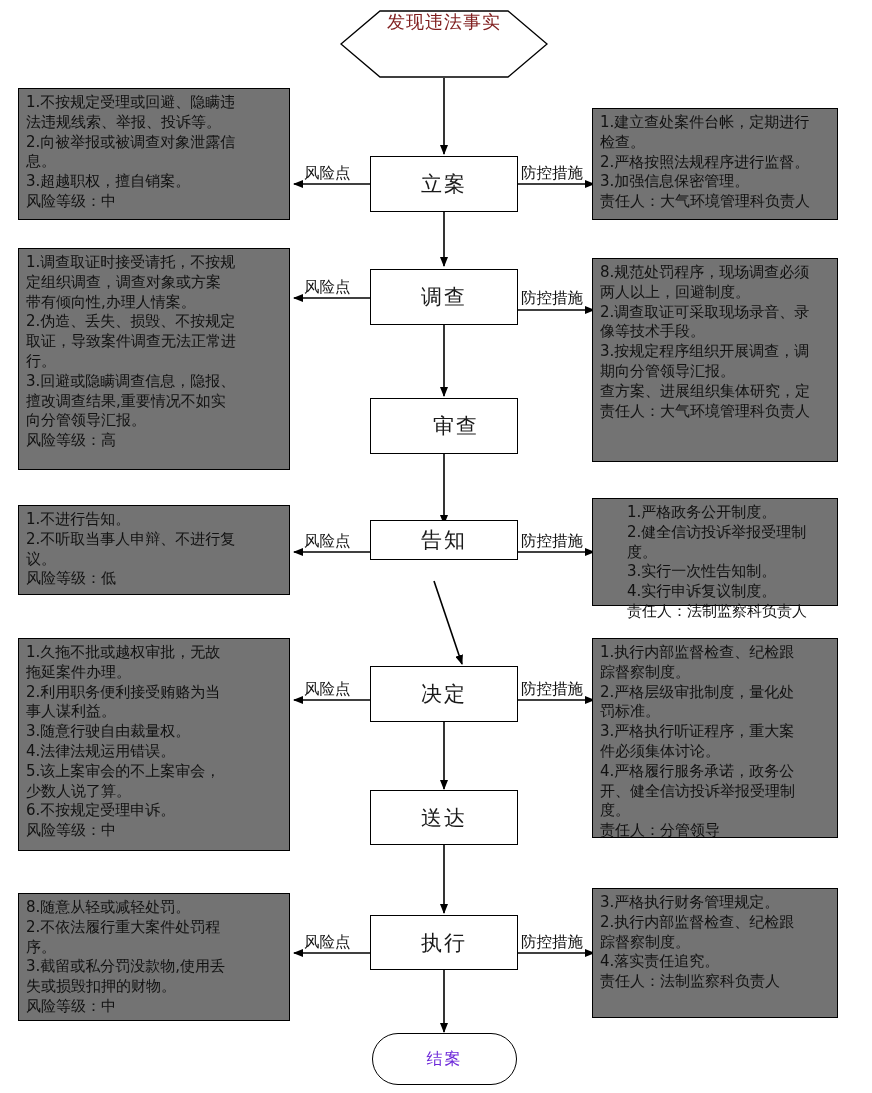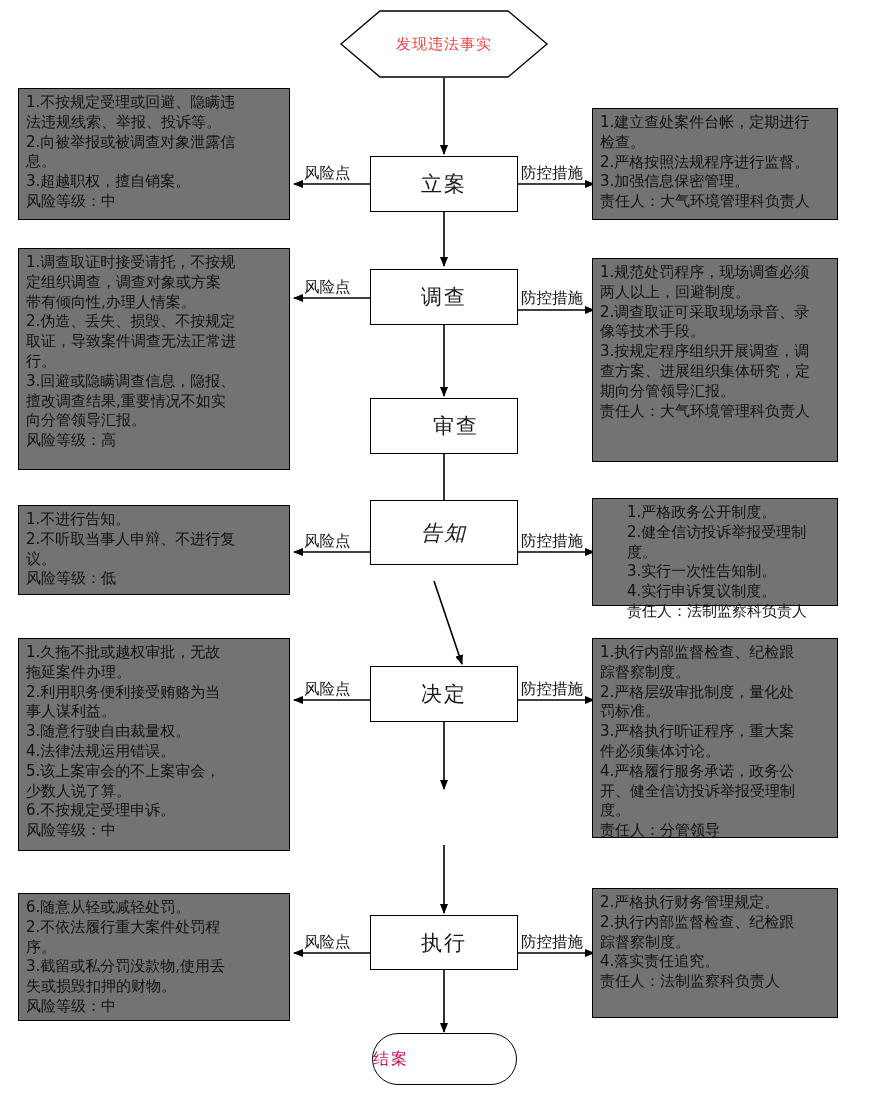--- a/index.html
+++ b/index.html
@@ -44,41 +44,40 @@
     justify-content: center;
     font-size: 21px;
     letter-spacing: 2px;
     color: #1a1a1a;
   }
 
   
   .hexa {
     position: absolute;
     display: flex;
-    align-items: center;
     justify-content: center;
-    font-size: 15px;
+    font-size: 18px;
     letter-spacing: 1px;
-    color: #ef4444;
+    color: #7f1d1d;
   }
   .hexa svg { position: absolute; left: 0; top: 0; }
   .hexa span { position: relative; z-index: 2; }
 
   
   .round-term {
     position: absolute;
     border: 1px solid #000;
     border-radius: 32px;
     background: #fff;
     display: flex;
     align-items: center;
-    justify-content: flex-start;
+    justify-content: center;
     font-size: 16px;
     letter-spacing: 2px;
-    color: #be185d;
+    color: #6d28d9;
   }
 
   
   .conn-label {
     position: absolute;
     font-size: 15.5px;
     letter-spacing: 0px;
     color: #111;
     white-space: nowrap;
     background: transparent;
@@ -137,28 +136,31 @@
   </div>
 
   <div class="proc" style="left:370px; top:269px; width:148px; height:56px;">
     <span>调查</span>
   </div>
 
   <div class="proc" style="left:370px; top:398px; width:148px; height:56px;padding-left:24px;">
     <span>审查</span>
   </div>
 
-  <div class="proc" style="left:370px; top:500px; width:148px; height:65px;font-style:italic;">
+  <div class="proc" style="left:370px; top:520px; width:148px; height:40px;">
     <span>告知</span>
   </div>
 
   <div class="proc" style="left:370px; top:666px; width:148px; height:56px;">
     <span>决定</span>
   </div>
 
+  <div class="proc" style="left:370px; top:790px; width:148px; height:55px;">
+    <span>送达</span>
+  </div>
 
   <div class="proc" style="left:370px; top:915px; width:148px; height:55px;">
     <span>执行</span>
   </div>
 
   <div class="round-term" style="left:372px; top:1033px; width:145px; height:52px;">
     <span>结案</span>
   </div>
 
   <div class="conn-label" style="left:304px; top:163px;"><span>风险点</span></div>
@@ -174,25 +176,25 @@
   <div class="conn-label" style="left:521px; top:932px;"><span>防控措施</span></div>
 
   <div class="side-box" style="left:18px; top:88px; width:272px; height:132px;"><span class="ln">1.不按规定受理或回避、隐瞒违</span><span class="ln">法违规线索、举报、投诉等。</span><span class="ln">2.向被举报或被调查对象泄露信</span><span class="ln">息。</span><span class="ln">3.超越职权，擅自销案。</span><span class="ln">风险等级：中</span></div>
 
   <div class="side-box" style="left:18px; top:248px; width:272px; height:222px;"><span class="ln">1.调查取证时接受请托，不按规</span><span class="ln">定组织调查，调查对象或方案</span><span class="ln">带有倾向性,办理人情案。</span><span class="ln">2.伪造、丢失、损毁、不按规定</span><span class="ln">取证，导致案件调查无法正常进</span><span class="ln">行。</span><span class="ln">3.回避或隐瞒调查信息，隐报、</span><span class="ln">擅改调查结果,重要情况不如实</span><span class="ln">向分管领导汇报。</span><span class="ln">风险等级：高</span></div>
 
   <div class="side-box" style="left:18px; top:505px; width:272px; height:90px;"><span class="ln">1.不进行告知。</span><span class="ln">2.不听取当事人申辩、不进行复</span><span class="ln">议。</span><span class="ln">风险等级：低</span></div>
 
   <div class="side-box" style="left:18px; top:638px; width:272px; height:213px;"><span class="ln">1.久拖不批或越权审批，无故</span><span class="ln">拖延案件办理。</span><span class="ln">2.利用职务便利接受贿赂为当</span><span class="ln">事人谋利益。</span><span class="ln">3.随意行驶自由裁量权。</span><span class="ln">4.法律法规运用错误。</span><span class="ln">5.该上案审会的不上案审会，</span><span class="ln">少数人说了算。</span><span class="ln">6.不按规定受理申诉。</span><span class="ln">风险等级：中</span></div>
 
-  <div class="side-box" style="left:18px; top:893px; width:272px; height:128px;"><span class="ln">6.随意从轻或减轻处罚。</span><span class="ln">2.不依法履行重大案件处罚程</span><span class="ln">序。</span><span class="ln">3.截留或私分罚没款物,使用丢</span><span class="ln">失或损毁扣押的财物。</span><span class="ln">风险等级：中</span></div>
+  <div class="side-box" style="left:18px; top:893px; width:272px; height:128px;"><span class="ln">8.随意从轻或减轻处罚。</span><span class="ln">2.不依法履行重大案件处罚程</span><span class="ln">序。</span><span class="ln">3.截留或私分罚没款物,使用丢</span><span class="ln">失或损毁扣押的财物。</span><span class="ln">风险等级：中</span></div>
 
   <div class="side-box" style="left:592px; top:108px; width:246px; height:112px;"><span class="ln">1.建立查处案件台帐，定期进行</span><span class="ln">检查。</span><span class="ln">2.严格按照法规程序进行监督。</span><span class="ln">3.加强信息保密管理。</span><span class="ln">责任人：大气环境管理科负责人</span></div>
 
-  <div class="side-box" style="left:592px; top:258px; width:246px; height:204px;"><span class="ln">1.规范处罚程序，现场调查必须</span><span class="ln">两人以上，回避制度。</span><span class="ln">2.调查取证可采取现场录音、录</span><span class="ln">像等技术手段。</span><span class="ln">3.按规定程序组织开展调查，调</span><span class="ln">查方案、进展组织集体研究，定</span><span class="ln">期向分管领导汇报。</span><span class="ln">责任人：大气环境管理科负责人</span></div>
+  <div class="side-box" style="left:592px; top:258px; width:246px; height:204px;"><span class="ln">8.规范处罚程序，现场调查必须</span><span class="ln">两人以上，回避制度。</span><span class="ln">2.调查取证可采取现场录音、录</span><span class="ln">像等技术手段。</span><span class="ln">3.按规定程序组织开展调查，调</span><span class="ln">期向分管领导汇报。</span><span class="ln">查方案、进展组织集体研究，定</span><span class="ln">责任人：大气环境管理科负责人</span></div>
 
   <div class="side-box" style="left:592px; top:498px; width:246px; height:108px;padding-left:34px;"><span class="ln">1.严格政务公开制度。</span><span class="ln">2.健全信访投诉举报受理制度。</span><span class="ln">3.实行一次性告知制。</span><span class="ln">4.实行申诉复议制度。</span><span class="ln">责任人：法制监察科负责人</span></div>
 
   <div class="side-box" style="left:592px; top:638px; width:246px; height:200px;"><span class="ln">1.执行内部监督检查、纪检跟</span><span class="ln">踪督察制度。</span><span class="ln">2.严格层级审批制度，量化处</span><span class="ln">罚标准。</span><span class="ln">3.严格执行听证程序，重大案</span><span class="ln">件必须集体讨论。</span><span class="ln">4.严格履行服务承诺，政务公</span><span class="ln">开、健全信访投诉举报受理制</span><span class="ln">度。</span><span class="ln">责任人：分管领导</span></div>
 
-  <div class="side-box" style="left:592px; top:888px; width:246px; height:130px;"><span class="ln">2.严格执行财务管理规定。</span><span class="ln">2.执行内部监督检查、纪检跟</span><span class="ln">踪督察制度。</span><span class="ln">4.落实责任追究。</span><span class="ln">责任人：法制监察科负责人</span></div>
+  <div class="side-box" style="left:592px; top:888px; width:246px; height:130px;"><span class="ln">3.严格执行财务管理规定。</span><span class="ln">2.执行内部监督检查、纪检跟</span><span class="ln">踪督察制度。</span><span class="ln">4.落实责任追究。</span><span class="ln">责任人：法制监察科负责人</span></div>
 
 </div>
 
 </body></html>

